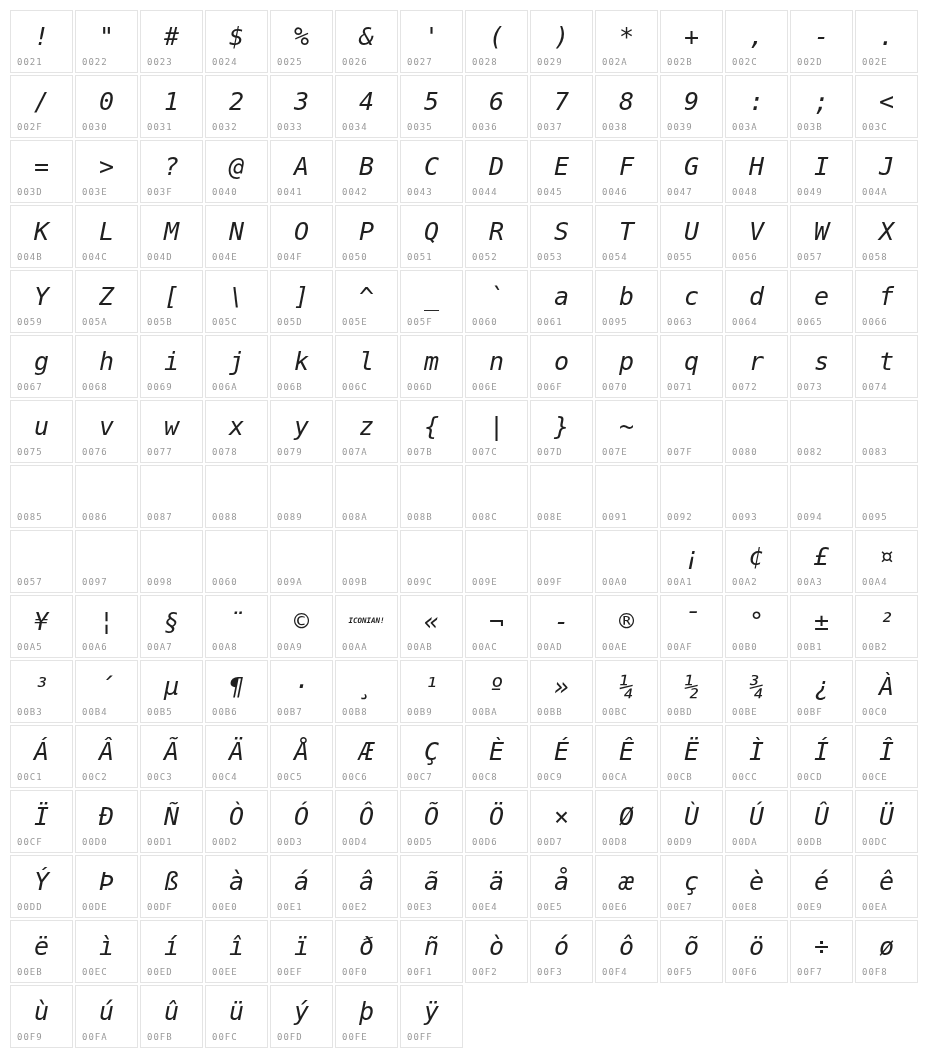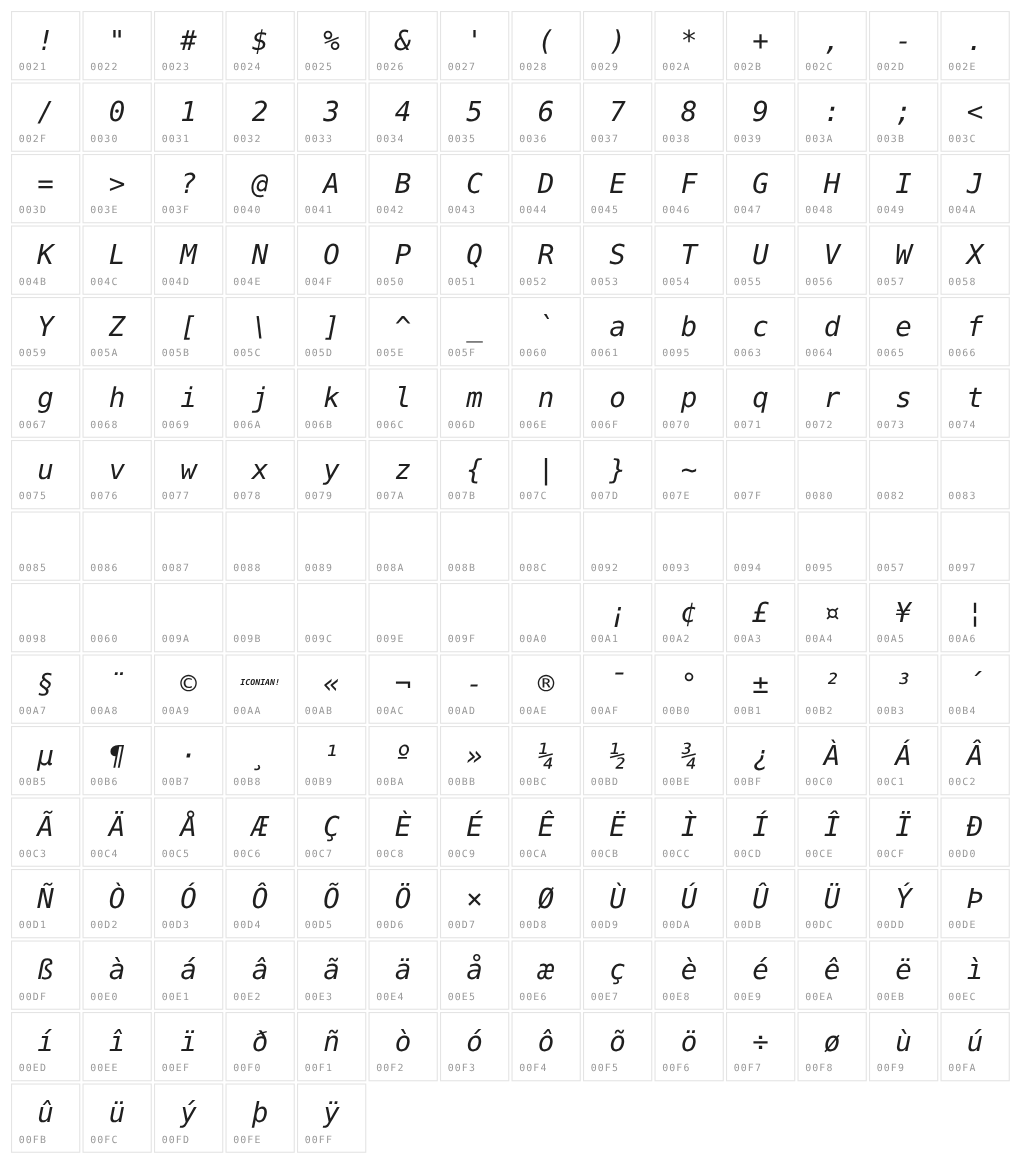--- a/index.html
+++ b/index.html
@@ -475,20 +475,28 @@
     <div class="cell">
       <div class="glyph"></div>
       <div class="code">008B</div>
     </div>
     <div class="cell">
       <div class="glyph"></div>
       <div class="code">008C</div>
     </div>
     <div class="cell">
       <div class="glyph"></div>
+      <div class="code">008E</div>
+    </div>
+    <div class="cell">
+      <div class="glyph"></div>
+      <div class="code">0091</div>
+    </div>
+    <div class="cell">
+      <div class="glyph"></div>
       <div class="code">0092</div>
     </div>
     <div class="cell">
       <div class="glyph"></div>
       <div class="code">0093</div>
     </div>
     <div class="cell">
       <div class="glyph"></div>
       <div class="code">0094</div>
     </div>

